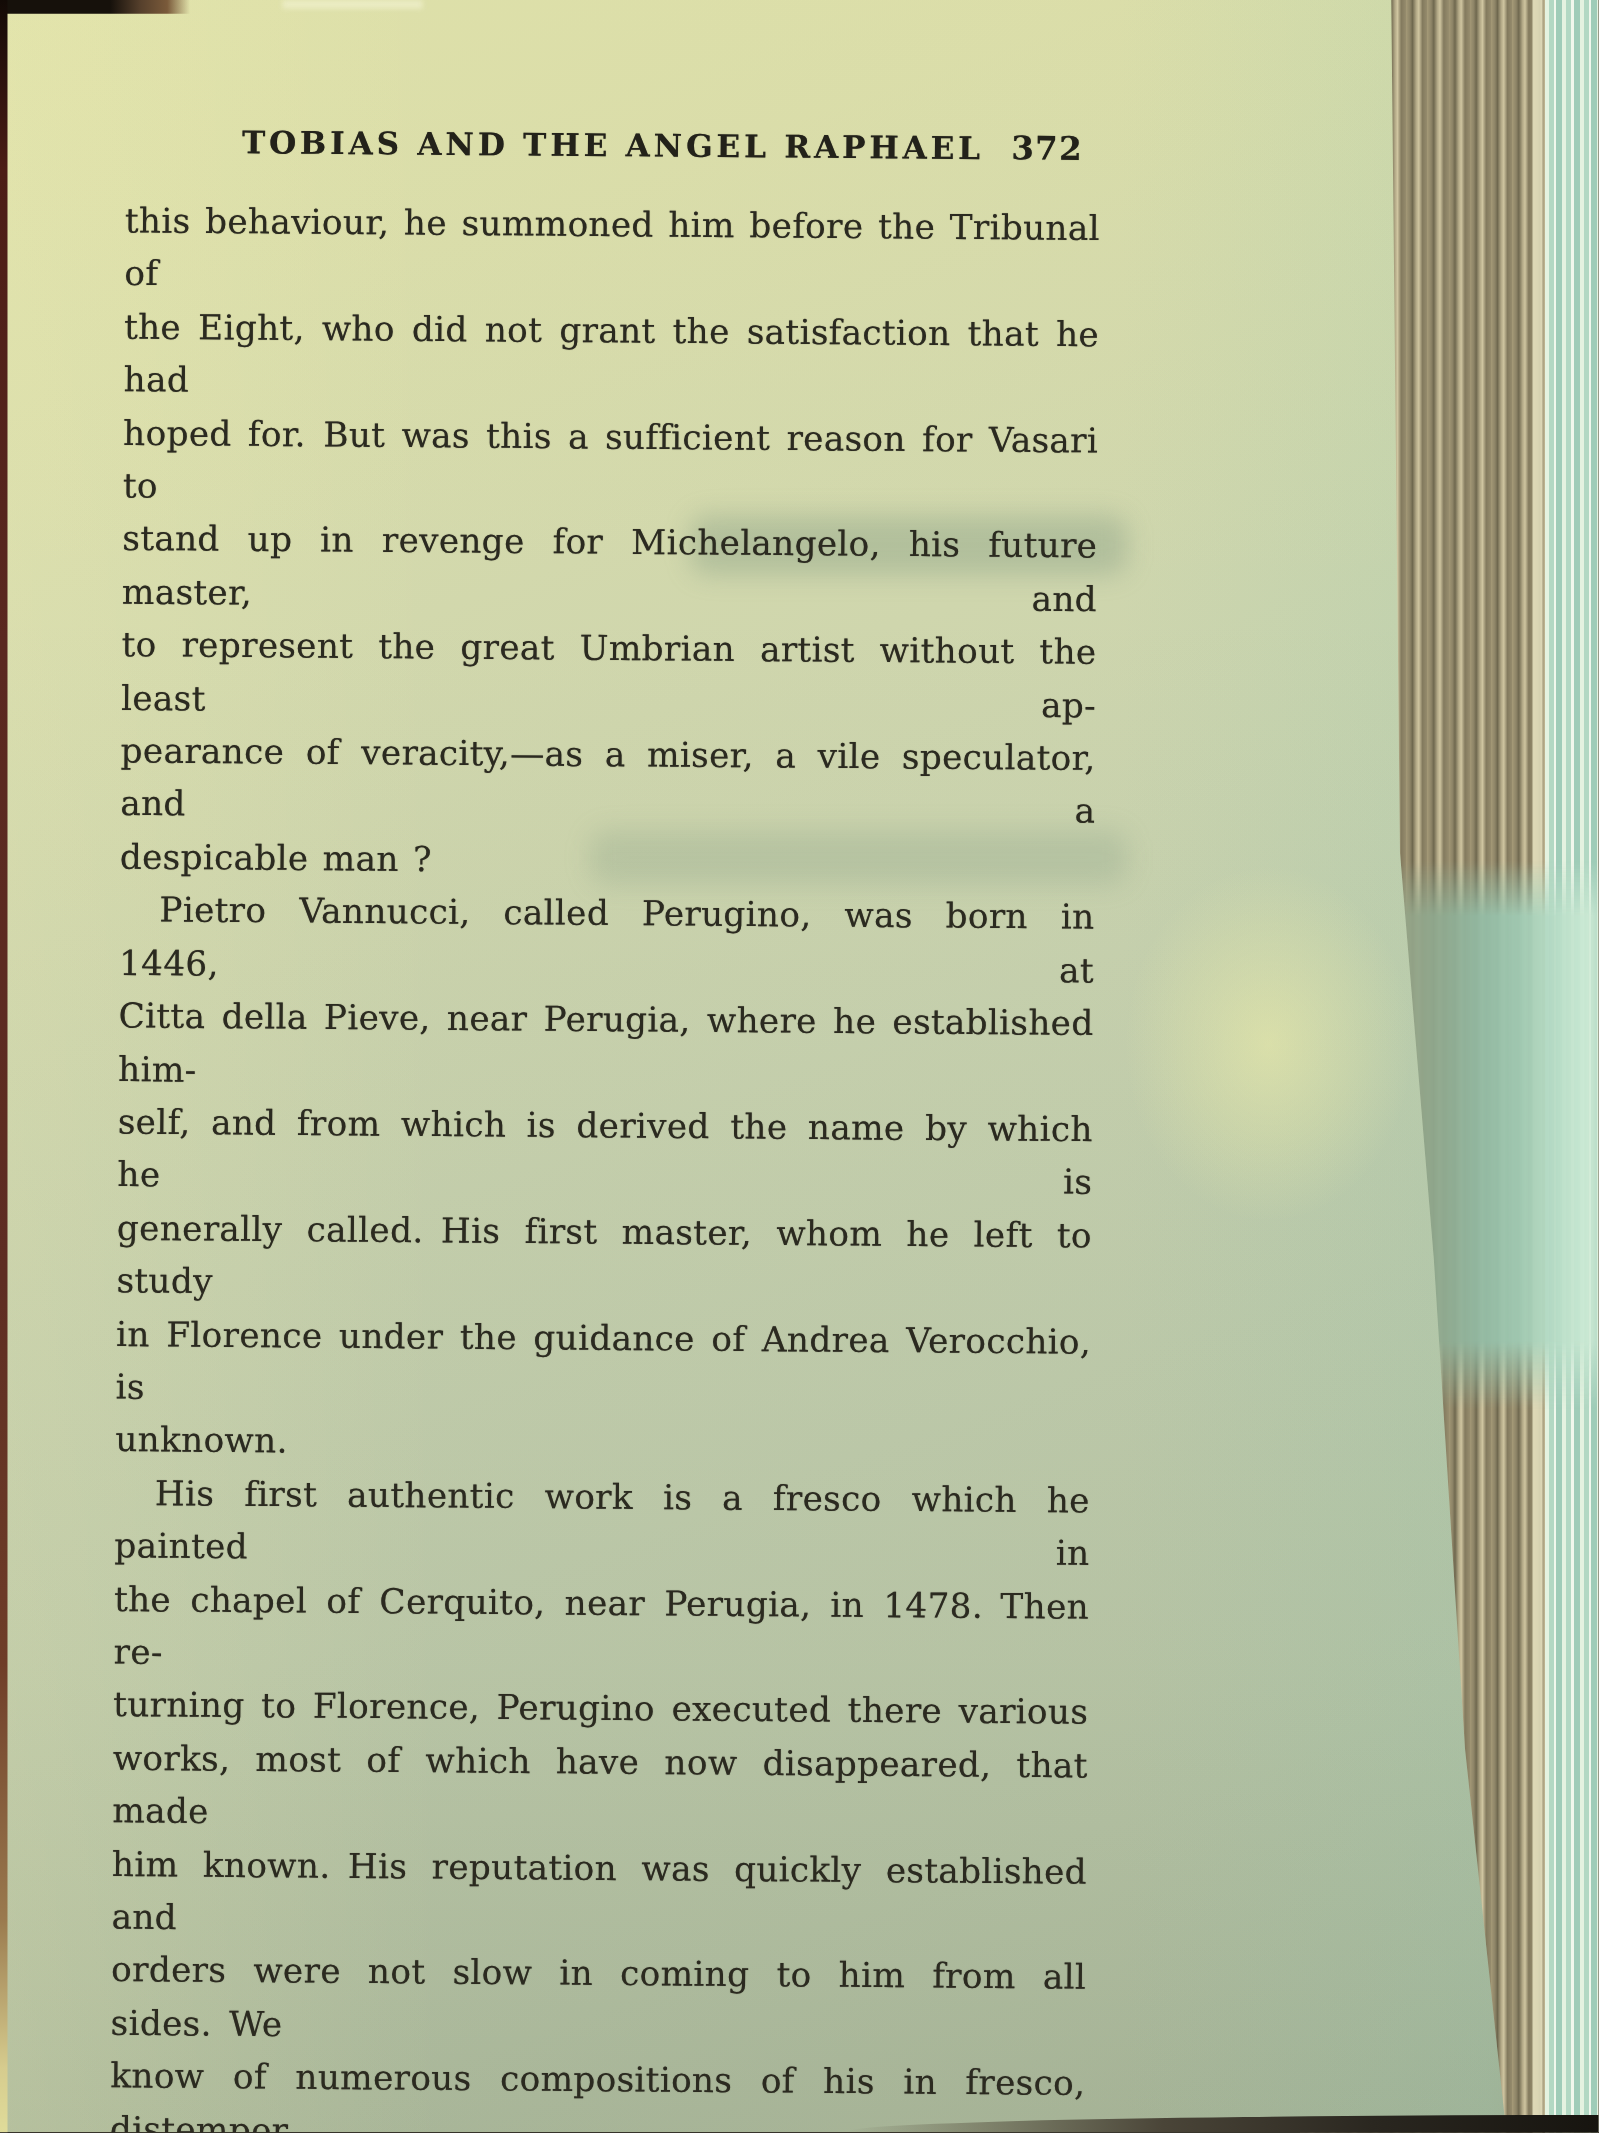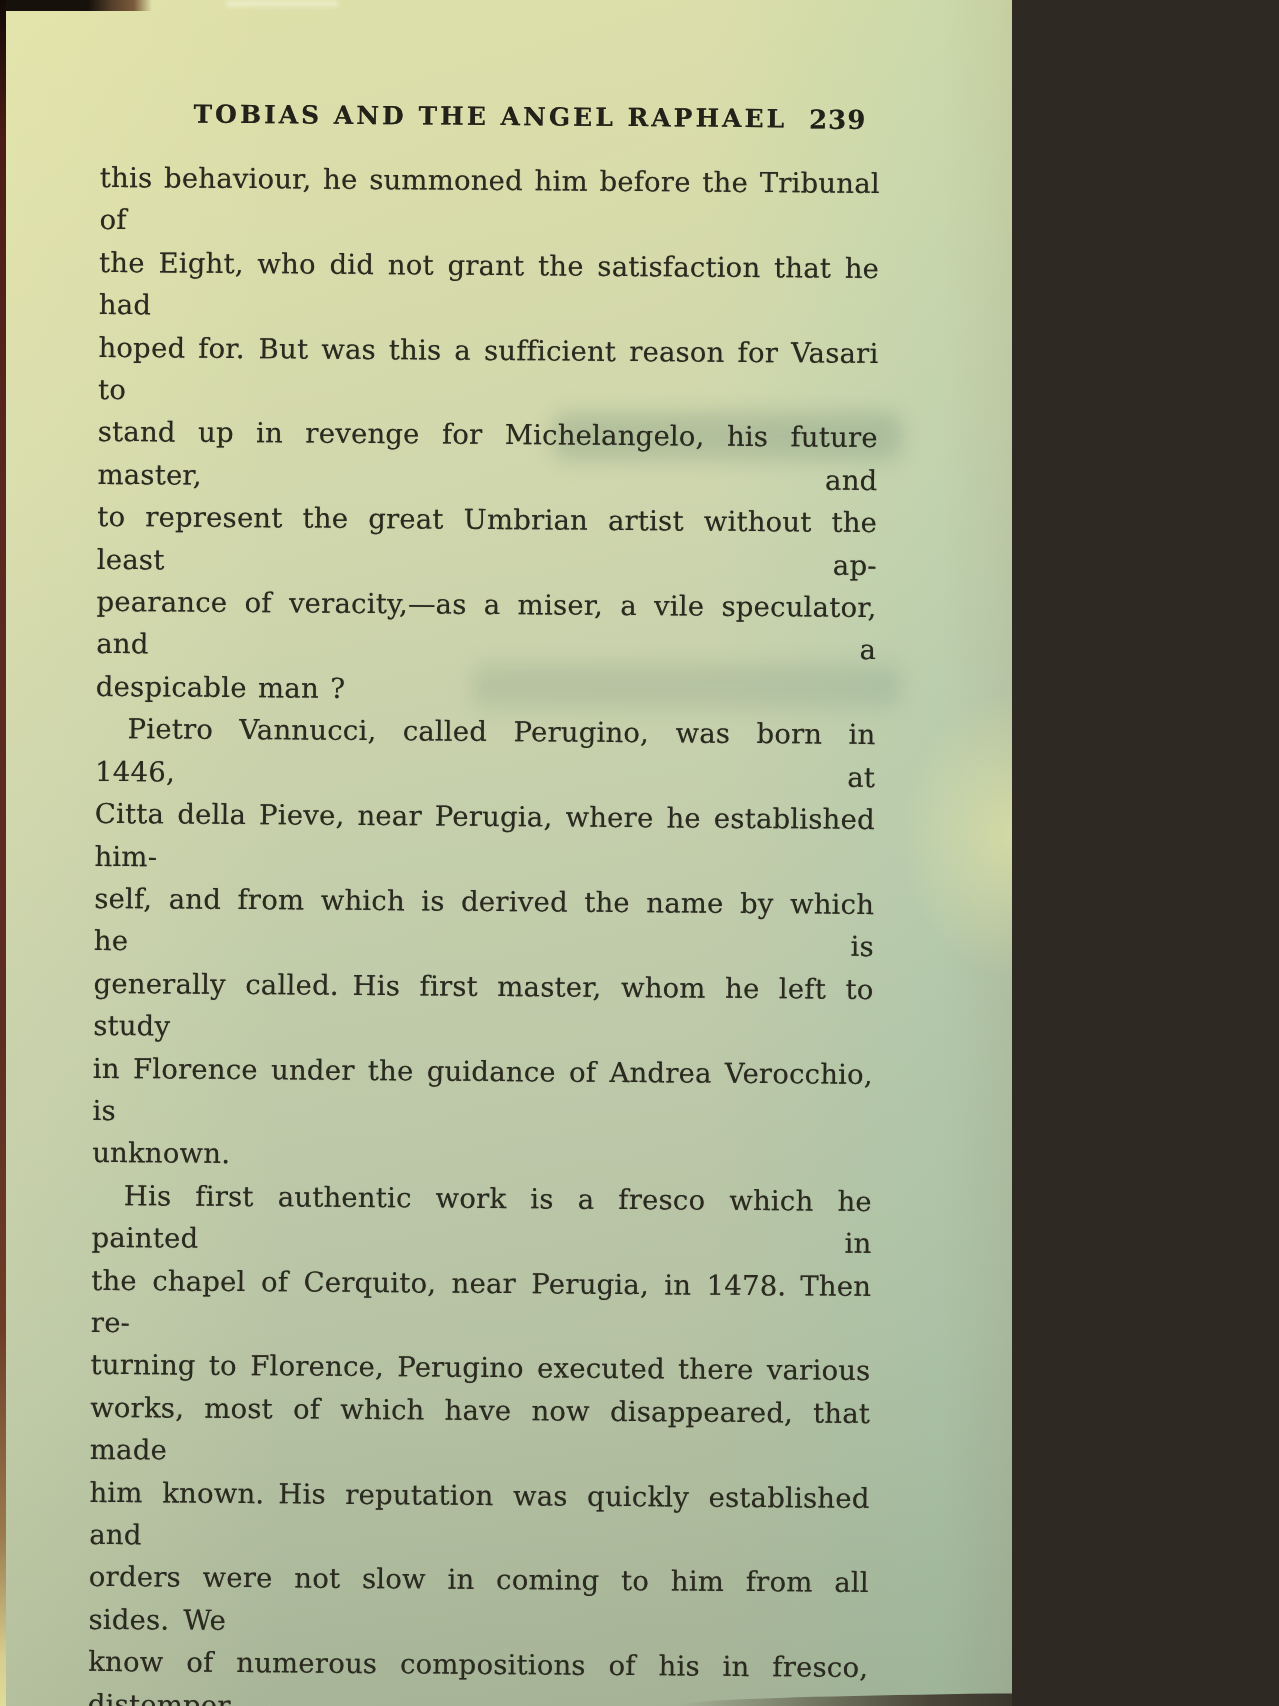--- a/index.html
+++ b/index.html
@@ -1,17 +1,17 @@
 <!DOCTYPE html>
 <html><head>
 <meta charset="utf-8">
 <style>
   html,body { margin:0; padding:0; background:#2e2a23; }
   .photo {
-    position:relative; width:1012px; height:1706px; overflow:hidden;
+    position:relative; width:1279px; height:1706px; overflow:hidden;
     background:#3a352c;
     font-family:"DejaVu Serif","Liberation Serif",serif;
   }
 
   
   .edge-strip {
     position:absolute; top:0; bottom:0; left:1040px; width:239px;
     background:repeating-linear-gradient(90deg,
       #a39876 0px, #8d8467 3px, #6f684f 5px, #b3a987 8px,
       #cfc5a0 10px, #837a5e 13px, #978d6e 17px);
@@ -114,21 +114,21 @@
   <div class="ghost ghost2"></div>
 
   <div class="corner-tl"></div>
   <div class="corner-tl-light"></div>
   <div class="edge-left"></div>
   <div class="corner-br"></div>
 
   <div class="text-layer">
     <div class="header-row">
       <span class="running-head">TOBIAS AND THE ANGEL RAPHAEL</span>
-      <span class="page-number">239</span>
+      <span class="page-number">372</span>
     </div>
     <div class="text-column">
         <div class="para">
           <div class="line">this behaviour, he summoned him before the Tribunal of</div>
           <div class="line">the Eight, who did not grant the satisfaction that he had</div>
           <div class="line">hoped for. But was this a sufficient reason for Vasari to</div>
           <div class="line">stand up in revenge for Michelangelo, his future master, and</div>
           <div class="line">to represent the great Umbrian artist without the least ap-</div>
           <div class="line">pearance of veracity,—as a miser, a vile speculator, and a</div>
           <div class="line endline">despicable man ?</div>

